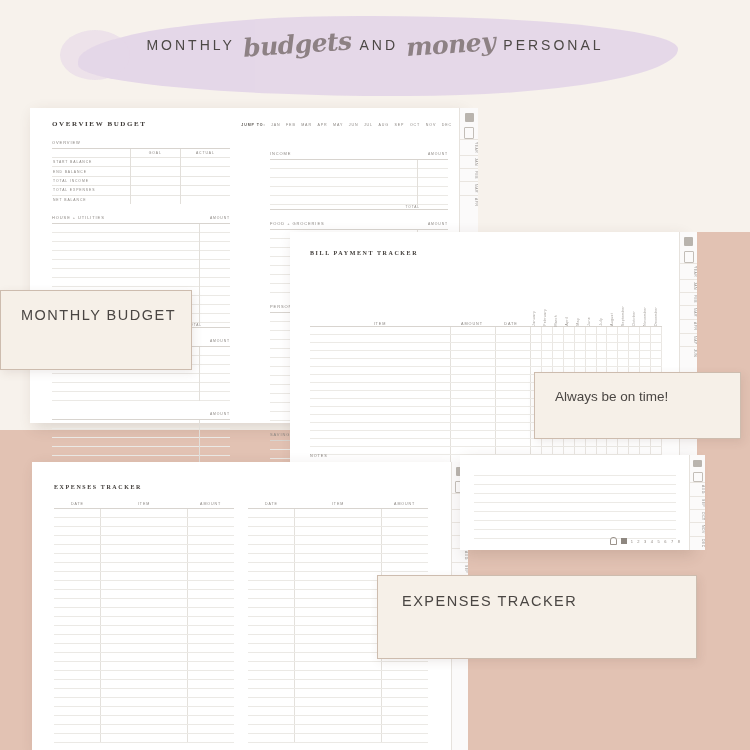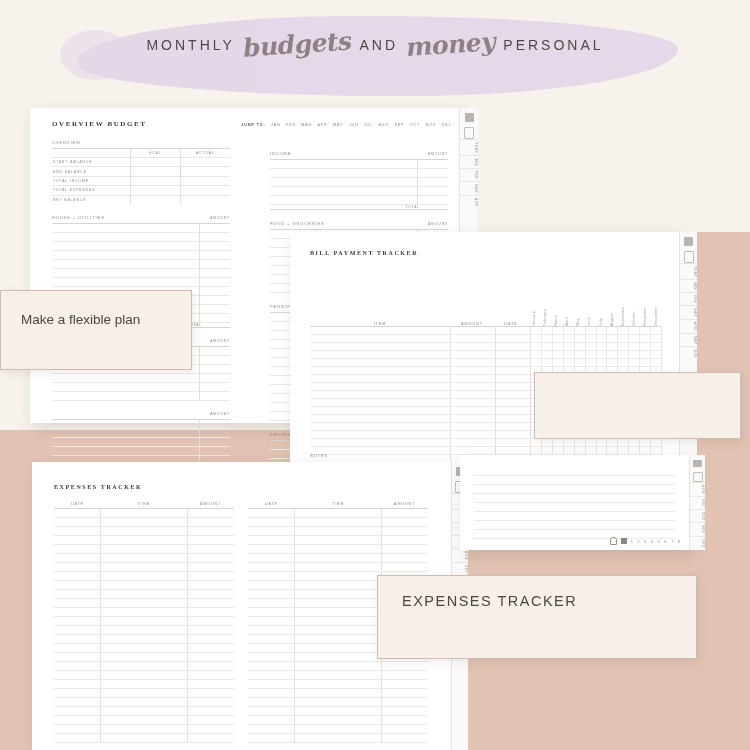--- a/index.html
+++ b/index.html
@@ -1020,26 +1020,27 @@
       <div class="tab">AUG</div>
       <div class="tab">SEP</div>
       <div class="tab">OCT</div>
       <div class="tab">NOV</div>
       <div class="tab">DEC</div>
     </div>
 </div>
 
 <div class="callout" style="left:0px;top:290px;width:190px;height:78px;">
   <div style="padding:16px 0 0 20px;">
-    <div class="co-s" style="margin-top:5px;">Make a flexible plan</div>
+    <div class="co-t">MONTHLY BUDGET</div>
   </div>
 </div>
 
 <div class="callout" style="left:534px;top:372px;width:205px;height:65px;">
   <div style="padding:12px 0 0 20px;">
+    <div class="co-s" style="margin-top:4px;">Always be on time!</div>
   </div>
 </div>
 
 <div class="callout" style="left:377px;top:575px;width:318px;height:82px;">
   <div style="padding:17px 0 0 24px;">
     <div class="co-t">EXPENSES TRACKER</div>
   </div>
 </div>
 
 </body></html>

